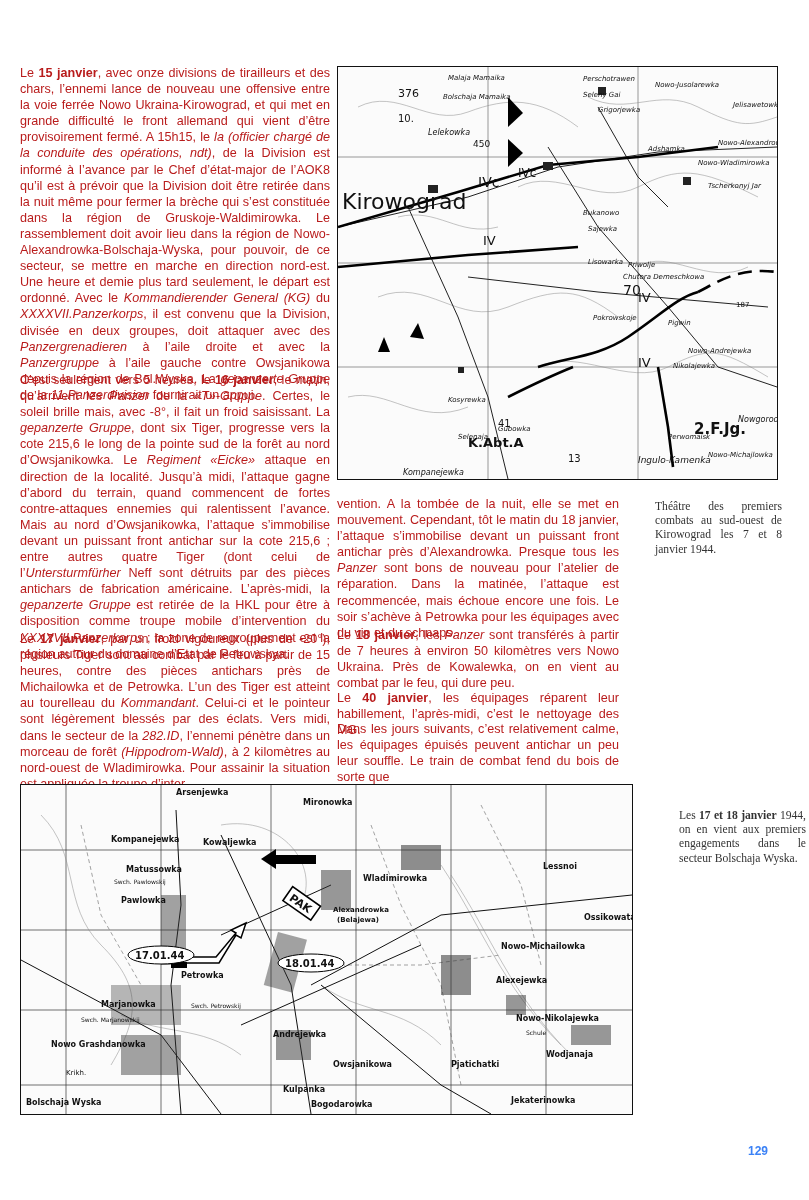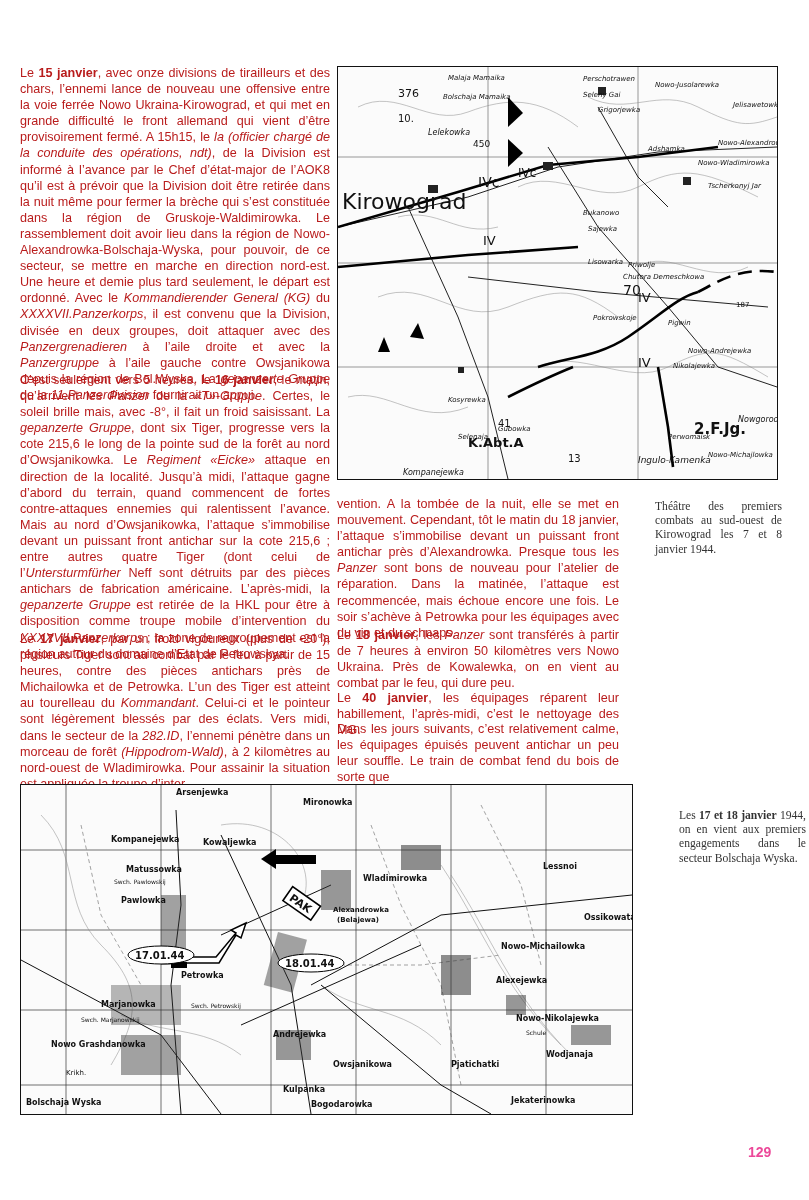--- a/index.html
+++ b/index.html
@@ -22,21 +22,21 @@
       font-family: Liberation Serif, serif;
     }
     .map {
       position: absolute; border: 1.6px solid #111; background: #fbfbfb;
       overflow: hidden;
     }
     .map svg { position: absolute; left: 0; top: 0; width: 100%; height: 100%; }
     .maplabel { font-family: "DejaVu Sans", sans-serif; fill: #111; }
     .page-number {
       position: absolute; left: 748px; top: 1144px;
-      font-weight: bold; font-size: 14px; color: #ec4899;
+      font-weight: bold; font-size: 12px; color: #3b82f6;
     }
   </style>
 </head>
 <body>
 
 <div class="para" style="left:20px; top:65px; width:310px;"><span>Le </span><b>15 janvier</b><span>, avec onze divisions de tirailleurs et des chars, l’ennemi lance de nouveau une offensive entre la voie ferrée Nowo Ukraina-Kirowograd, et qui met en grande difficulté le front allemand qui vient d’être provisoirement fermé. A 15h15, le </span><i>la (officier chargé de la conduite des opérations, ndt)</i><span>, de la Division est informé à l’avance par le Chef d’état-major de l’AOK8 qu’il est à prévoir que la Division doit être retirée dans la nuit même pour fermer la brèche qui s’est constituée dans la région de Gruskoje-Waldimirowka. Le rassemblement doit avoir lieu dans la région de Nowo-Alexandrowka-Bolschaja-Wyska, pour pouvoir, de ce secteur, se mettre en marche en direction nord-est. Une heure et demie plus tard seulement, le départ est ordonné. Avec le </span><i>Kommandierender General (KG)</i><span> du </span><i>XXXXVII.Panzerkorps</i><span>, il est convenu que la Division, divisée en deux groupes, doit attaquer avec des </span><i>Panzergrenadieren</i><span> à l’aile droite et avec la </span><i>Panzergruppe</i><span> à l’aile gauche contre Owsjanikowa depuis la région de Bol.Wyska. La </span><i>gepanzerte Gruppe</i><span> de la </span><i>11.Panzerdivision</i><span> fournirait un appui.</span></div>
 <div class="para" style="left:20px; top:372px; width:310px;"><span>C’est seulement vers 5 heures, le </span><b>16 janvier</b><span>, le matin, qu’arrivent les </span><i>Panzer</i><span> de la </span><i>«T»-Gruppe</i><span>. Certes, le soleil brille mais, avec -8°, il fait un froid saisissant. La </span><i>gepanzerte Gruppe</i><span>, dont six Tiger, progresse vers la cote 215,6 le long de la pointe sud de la forêt au nord d’Owsjanikowka. Le </span><i>Regiment «Eicke»</i><span> attaque en direction de la localité. Jusqu’à midi, l’attaque gagne d’abord du terrain, quand commencent de fortes contre-attaques ennemies qui ralentissent l’avance. Mais au nord d’Owsjanikowka, l’attaque s’immobilise devant un puissant front antichar sur la cote 215,6 ; entre autres quatre Tiger (dont celui de l’</span><i>Untersturmfürher</i><span> Neff sont détruits par des pièces antichars de fabrication américaine. L’après-midi, la </span><i>gepanzerte Gruppe</i><span> est retirée de la HKL pour être à disposition comme troupe mobile d’intervention du </span><i>XXXXVII.Panzerkorps</i><span> ; la zone de regroupement est la région autour du domaine d’Etat de Petrowskya.</span></div>
 <div class="para" style="left:20px; top:631px; width:310px;"><span>Le </span><b>17 janvier</b><span>, par un froid vigoureux (plus de -20°), plusieurs Tiger sont au combat par le feu à partir de 15 heures, contre des pièces antichars près de Michailowka et de Petrowka. L’un des Tiger est atteint au tourelleau du </span><i>Kommandant</i><span>. Celui-ci et le pointeur sont légèrement blessés par des éclats. Vers midi, dans le secteur de la </span><i>282.ID</i><span>, l’ennemi pénètre dans un morceau de forêt </span><i>(Hippodrom-Wald)</i><span>, à 2 kilomètres au nord-ouest de Wladimirowka. Pour assainir la situation est appliquée la troupe d’inter-</span></div>
 
 <div class="para" style="left:337px; top:496px; width:282px;"><span>vention. A la tombée de la nuit, elle se met en mouvement. Cependant, tôt le matin du 18 janvier, l’attaque s’immobilise devant un puissant front antichar près d’Alexandrowka. Presque tous les </span><i>Panzer</i><span> sont bons de nouveau pour l’atelier de réparation. Dans la matinée, l’attaque est recommencée, mais échoue encore une fois. Le soir s’achève à Petrowka pour les équipages avec du vin et du schnaps.</span></div>

